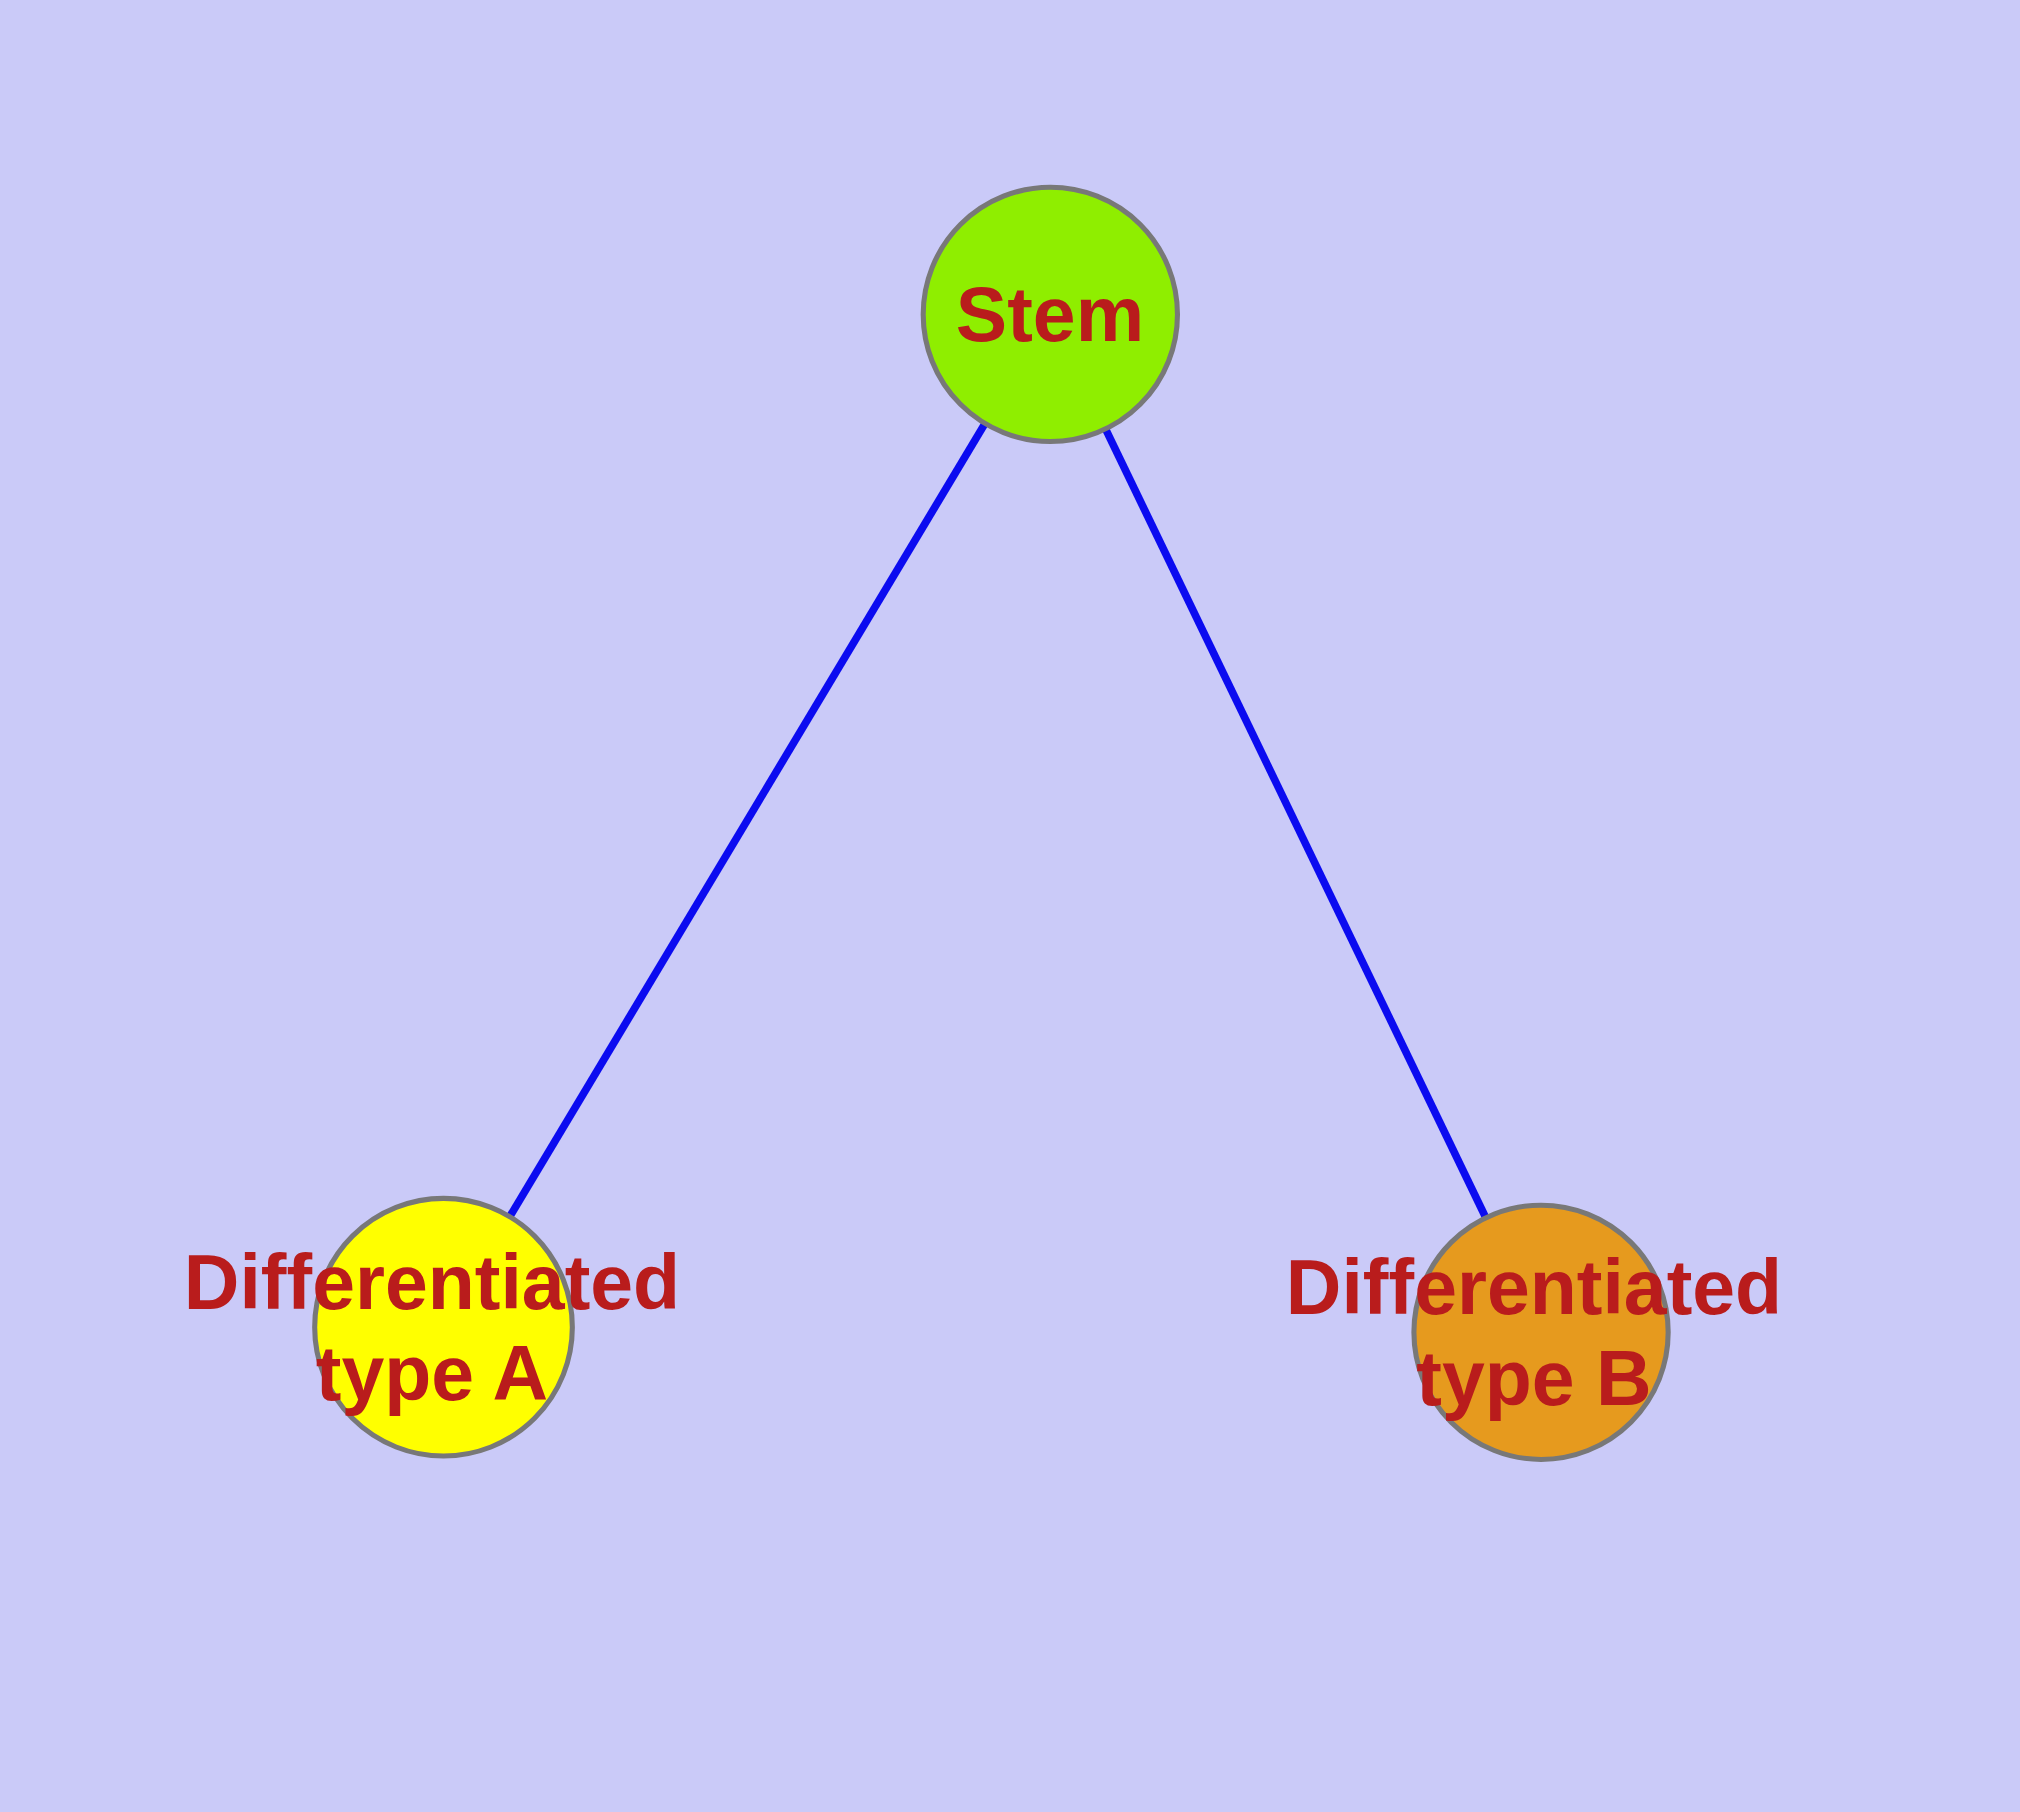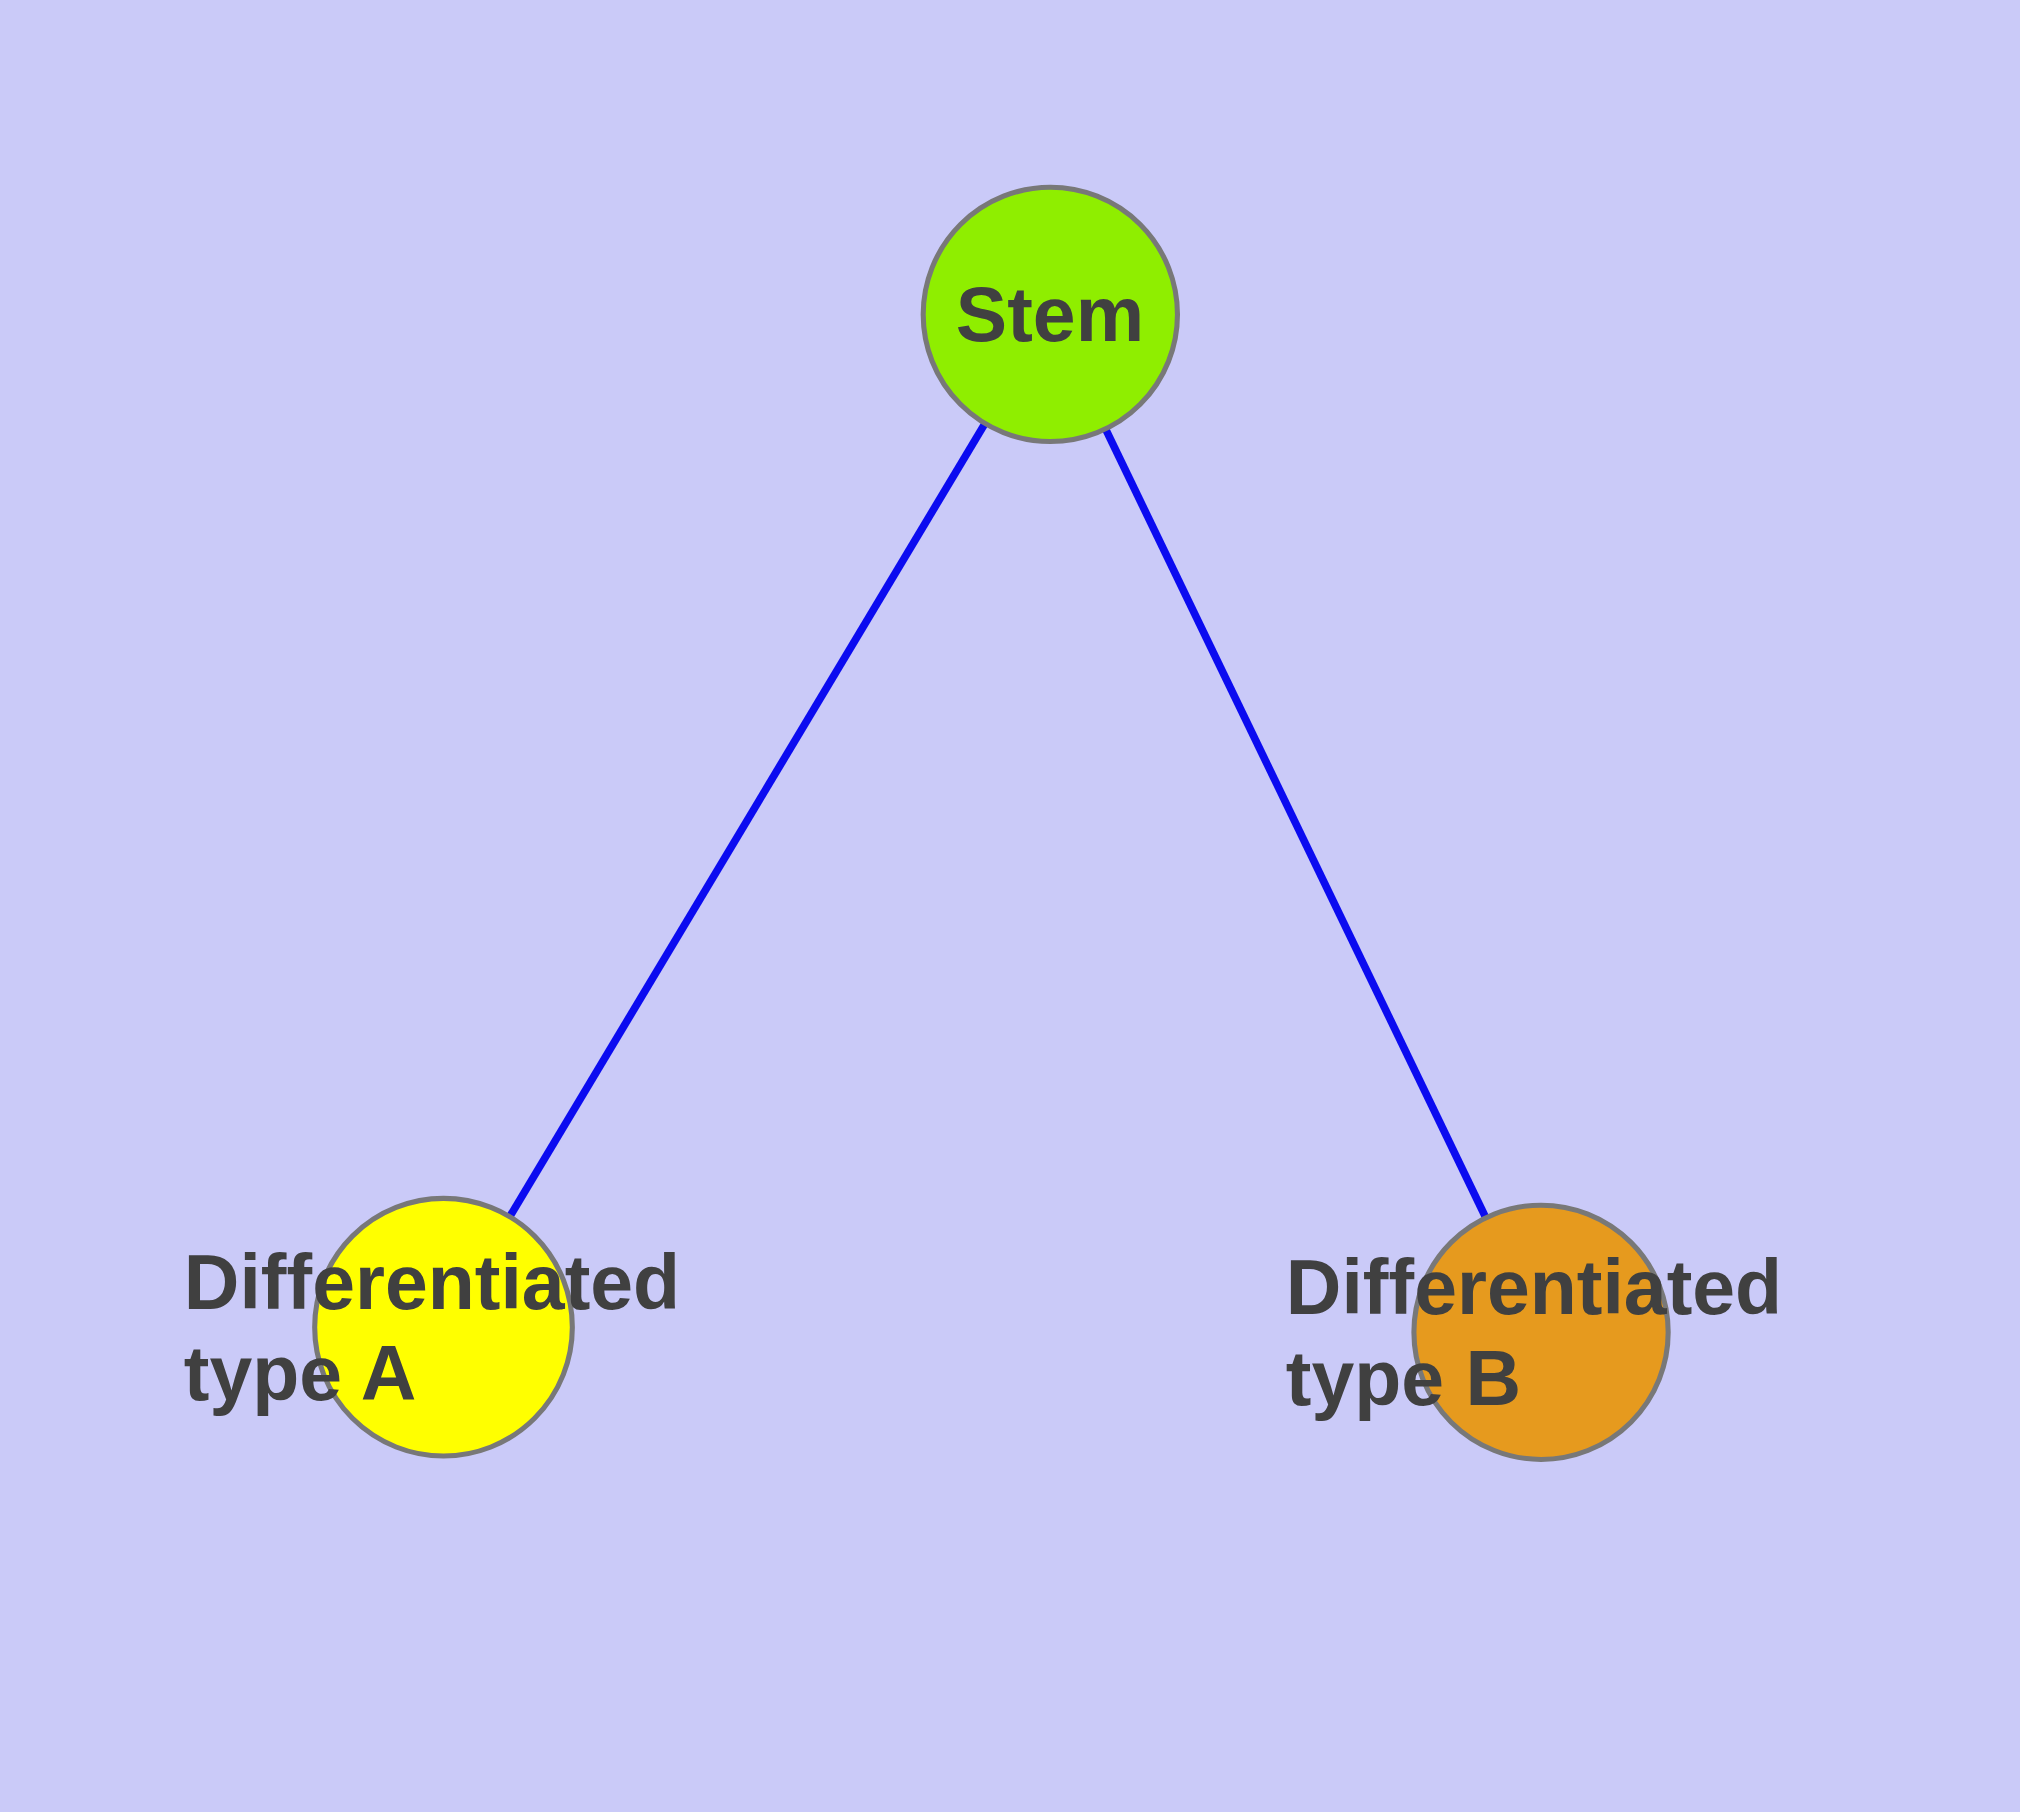--- a/index.html
+++ b/index.html
@@ -39,22 +39,22 @@
     width: 100%;
     height: 100%;
     pointer-events: none;
   }
   .node-label {
     position: absolute;
     transform: translate(-50%, -50%);
     font-size: 77px;
     font-weight: bold;
     line-height: 1.18;
-    color: #404040;
-    text-align: left;
+    color: #b91c1c;
+    text-align: center;
     white-space: pre-line;
   }
   .label-stem   { left: 1050px; top: 314px; }
   .label-type-a { left: 432px;  top: 1328px; }
   .label-type-b { left: 1534px; top: 1333px; }
 </style>
 </head>
 <body>
 
 <div class="canvas">

